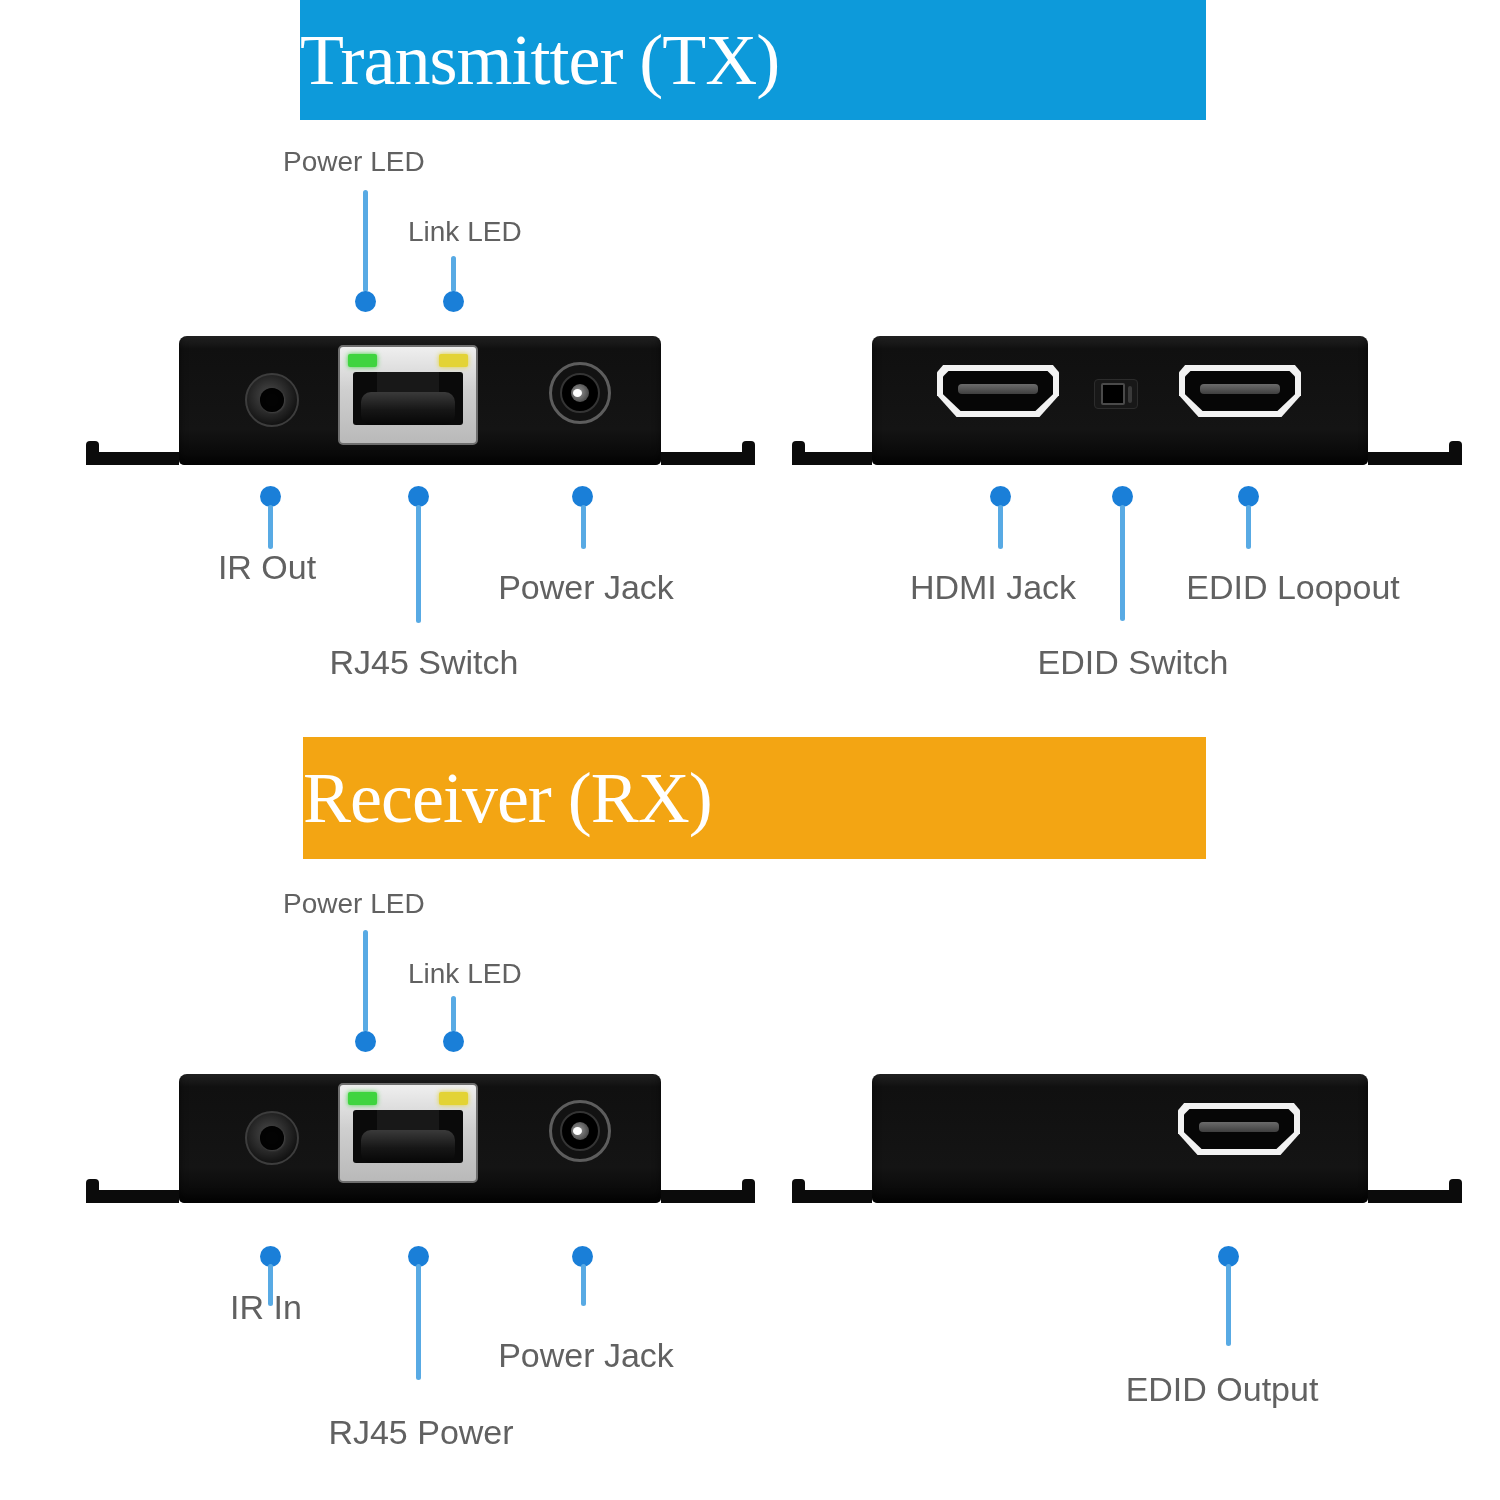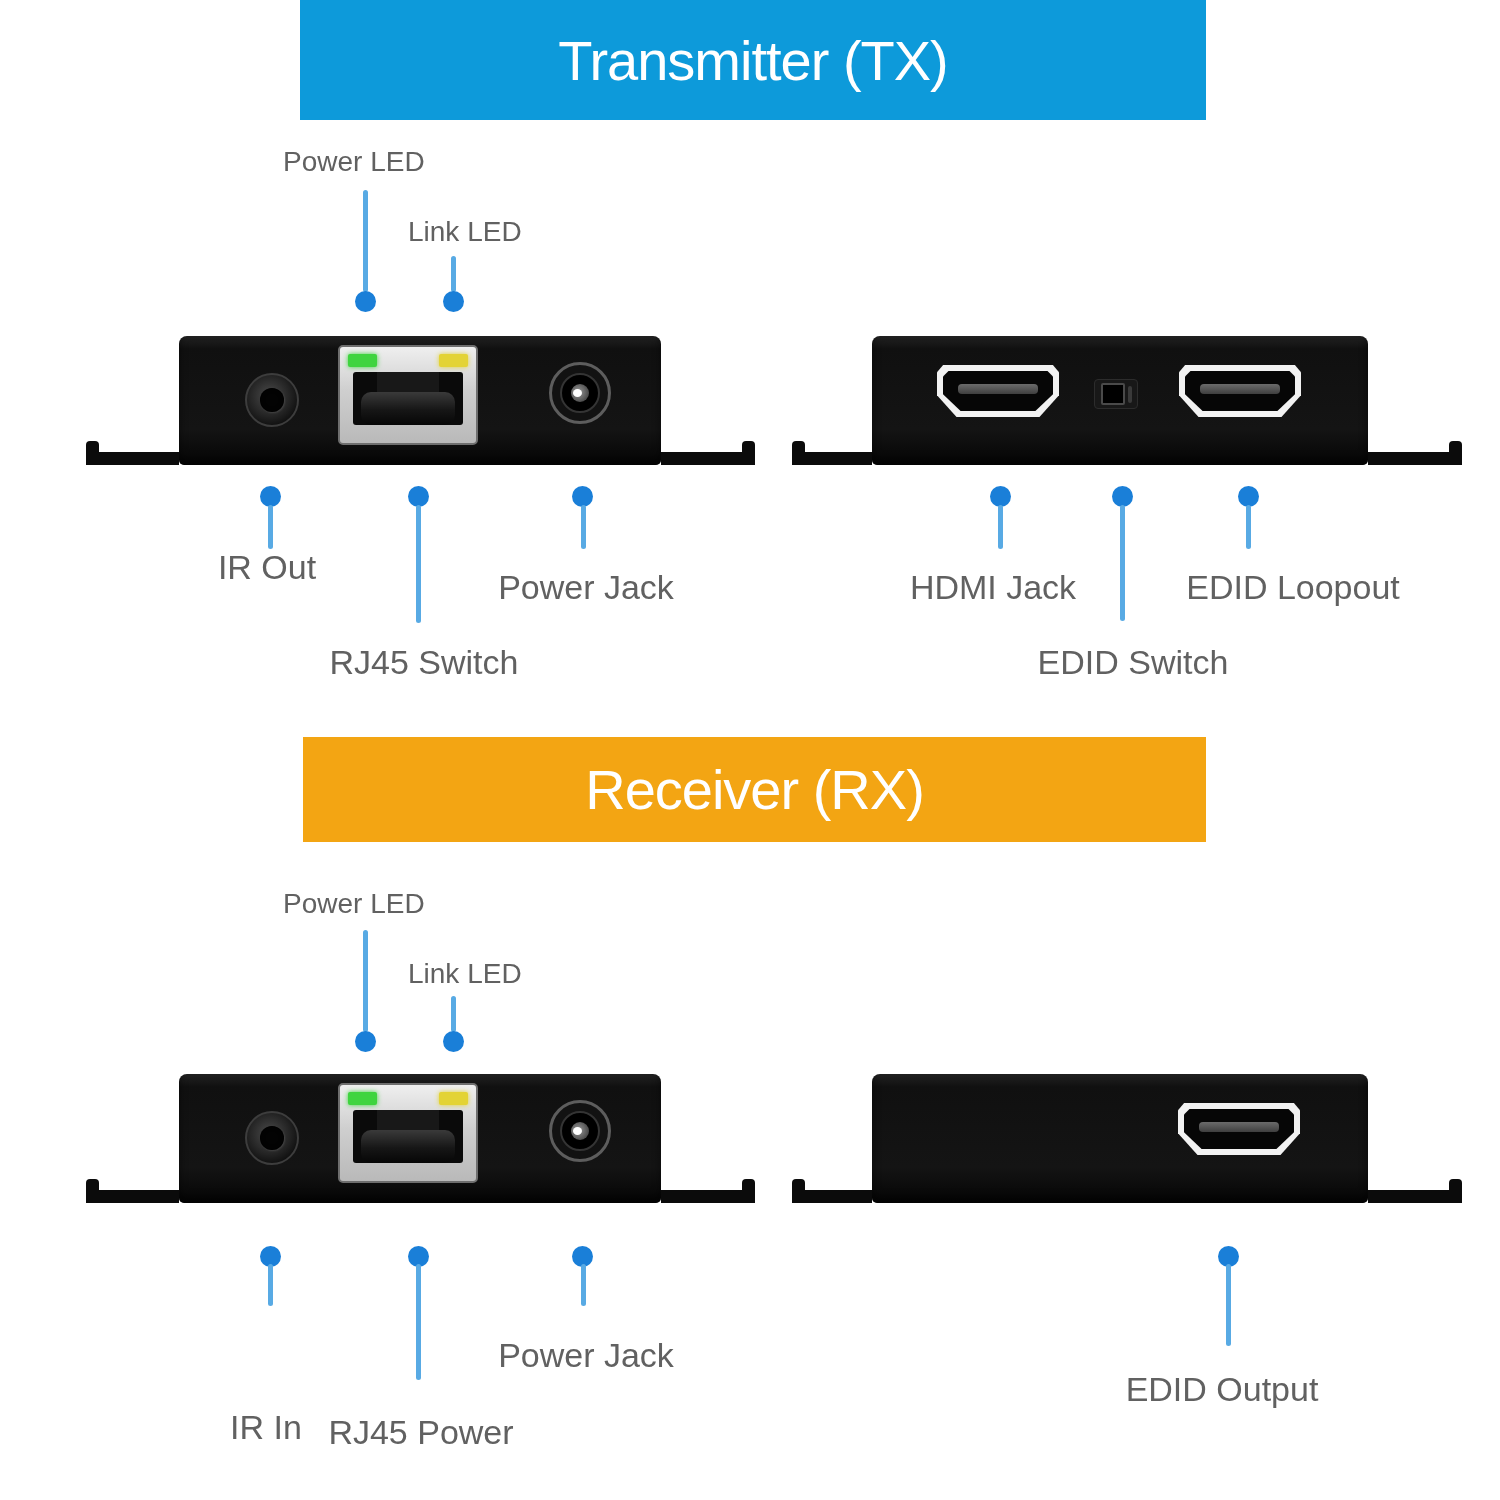--- a/index.html
+++ b/index.html
@@ -2,25 +2,25 @@
 <html><head>
 <meta charset="utf-8">
 <style>
   html,body{margin:0;padding:0;background:#fff;}
   .stage{
     position:relative;width:1500px;height:1500px;background:#ffffff;overflow:hidden;
     font-family:"Liberation Sans", sans-serif;
   }
   
   .banner{
-    position:absolute;display:flex;align-items:center;justify-content:center;
-    color:#ffffff;font-size:56px;font-weight:400;letter-spacing:-1px;white-space:nowrap;
+    position:absolute;display:flex;align-items:center;
+    color:#ffffff;font-size:72px;font-weight:400;letter-spacing:-1px;white-space:nowrap;font-family:Liberation Serif, serif;
   }
   .banner-tx{left:300px;top:0;width:906px;height:120px;background:#0d9ada;}
-  .banner-rx{left:303px;top:737px;width:903px;height:105px;background:#f3a513;}
+  .banner-rx{left:303px;top:737px;width:903px;height:122px;background:#f3a513;}
   
   .lbl{
     position:absolute;transform:translateX(-50%);
     font-size:34px;color:#616161;white-space:nowrap;line-height:1.15;
   }
   .lbl-left{position:absolute;font-size:28px;color:#616161;white-space:nowrap;line-height:1.15;}
   .vline{position:absolute;width:5px;background:#58aae4;border-radius:3px;}
   .dot{position:absolute;width:21px;height:21px;border-radius:50%;background:#1a7fd8;}
   
   .device{
@@ -219,21 +219,21 @@
     <div class="ear ear-left" style="left:-80px;width:80px"></div>
     <div class="ear ear-right" style="right:-94px;width:94px"></div>
     <div class="hdmi" style="left:306px;top:29px">
       <div class="hdmi-inner"></div>
         <div class="hdmi-tongue"></div>
     </div>
   </div>
 
   <div class="dot" style="left:260px;top:1246px"></div>
   <div class="vline" style="left:268px;top:1264px;height:42px"></div>
-  <div class="lbl" style="left:266px;top:1408px">IR In</div>
+  <div class="lbl" style="left:266px;top:1288px">IR In</div>
 
   <div class="dot" style="left:408px;top:1246px"></div>
   <div class="vline" style="left:416px;top:1264px;height:116px"></div>
   <div class="lbl" style="left:421px;top:1413px">RJ45 Power</div>
 
   <div class="dot" style="left:572px;top:1246px"></div>
   <div class="vline" style="left:581px;top:1264px;height:42px"></div>
   <div class="lbl" style="left:586px;top:1336px">Power Jack</div>
 
   <div class="dot" style="left:1218px;top:1246px"></div>

